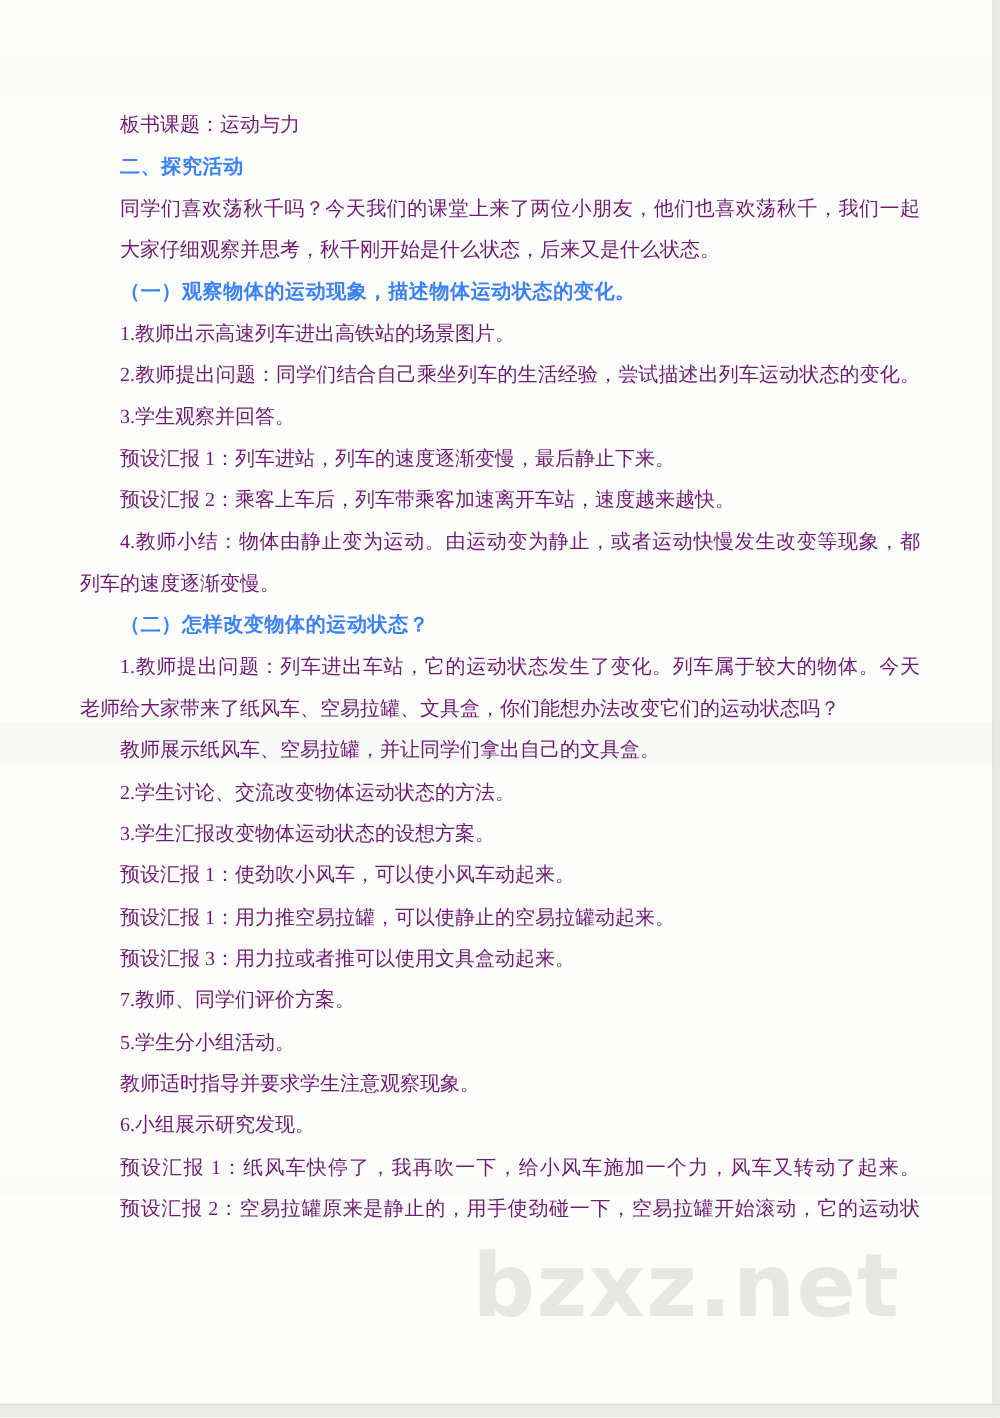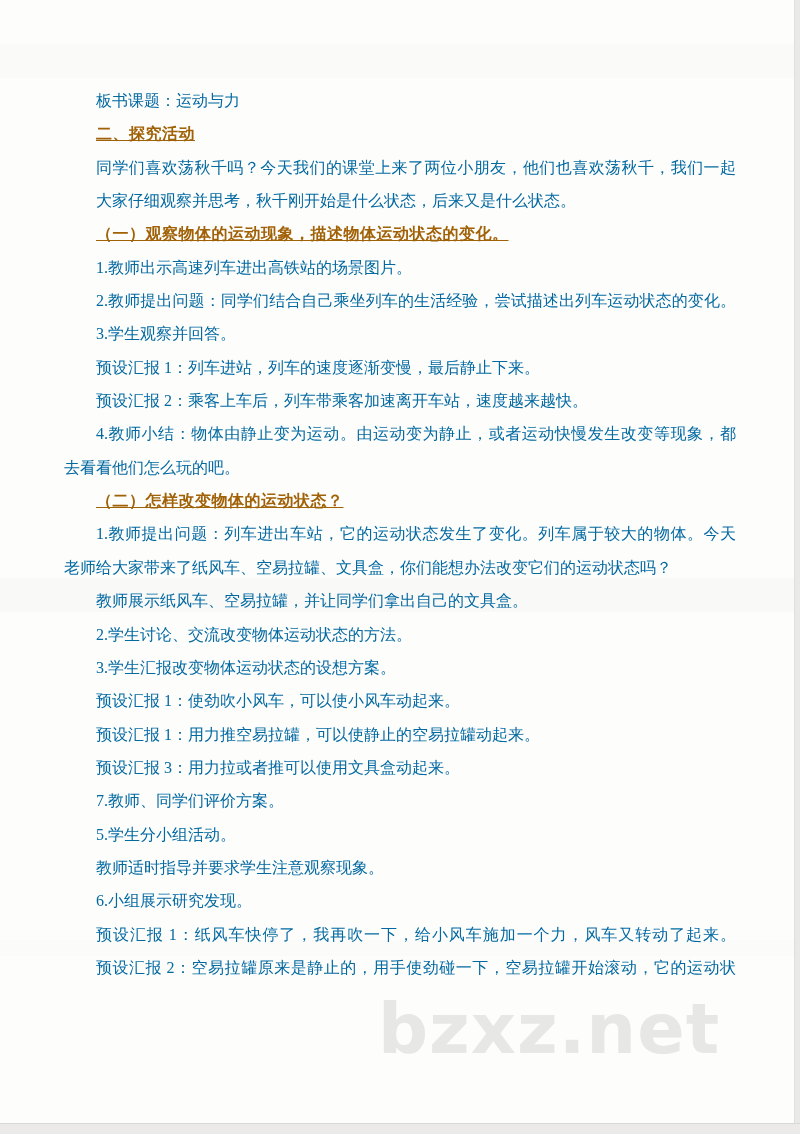--- a/index.html
+++ b/index.html
@@ -41,39 +41,38 @@
     top: 0;
     z-index: 2;
     width: 800px;
     padding: 84px 64px 0 64px;
     box-sizing: border-box;
   }
   .line {
     height: 33.35px;
     line-height: 33.35px;
     font-size: 16px;
-    color: #0369a1;
+    color: #701a75;
     white-space: nowrap;
     overflow: visible;
   }
   .line.indent {
     padding-left: 32px;
   }
   .line.justify {
     white-space: normal;
     text-align: justify;
     text-align-last: justify;
     text-justify: inter-character;
   }
   .line.heading {
     font-family: "Liberation Sans", "DejaVu Sans", sans-serif;
     font-weight: 700;
-    color: #a16207;
+    color: #3b82f6;
     letter-spacing: 0.5px;
-    text-decoration: underline;
   }
   
   .band {
     position: absolute;
     left: 0;
     width: 800px;
     z-index: 0;
     pointer-events: none;
   }
   .band-1 { top: 44px;  height: 34px; background: rgba(80,80,70,0.018); }
@@ -116,21 +115,21 @@
       <div class="line heading indent">二、探究活动</div>
       <div class="line indent justify">同学们喜欢荡秋千吗？今天我们的课堂上来了两位小朋友，他们也喜欢荡秋千，我们一起</div>
       <div class="line indent">大家仔细观察并思考，秋千刚开始是什么状态，后来又是什么状态。</div>
       <div class="line heading indent">（一）观察物体的运动现象，描述物体运动状态的变化。</div>
       <div class="line indent">1.教师出示高速列车进出高铁站的场景图片。</div>
       <div class="line indent justify">2.教师提出问题：同学们结合自己乘坐列车的生活经验，尝试描述出列车运动状态的变化。</div>
       <div class="line indent">3.学生观察并回答。</div>
       <div class="line indent">预设汇报 1：列车进站，列车的速度逐渐变慢，最后静止下来。</div>
       <div class="line indent">预设汇报 2：乘客上车后，列车带乘客加速离开车站，速度越来越快。</div>
       <div class="line indent justify">4.教师小结：物体由静止变为运动。由运动变为静止，或者运动快慢发生改变等现象，都</div>
-      <div class="line">去看看他们怎么玩的吧。</div>
+      <div class="line">列车的速度逐渐变慢。</div>
       <div class="line heading indent">（二）怎样改变物体的运动状态？</div>
       <div class="line indent justify">1.教师提出问题：列车进出车站，它的运动状态发生了变化。列车属于较大的物体。今天</div>
       <div class="line">老师给大家带来了纸风车、空易拉罐、文具盒，你们能想办法改变它们的运动状态吗？</div>
       <div class="line indent">教师展示纸风车、空易拉罐，并让同学们拿出自己的文具盒。</div>
       <div class="line indent">2.学生讨论、交流改变物体运动状态的方法。</div>
       <div class="line indent">3.学生汇报改变物体运动状态的设想方案。</div>
       <div class="line indent">预设汇报 1：使劲吹小风车，可以使小风车动起来。</div>
       <div class="line indent">预设汇报 1：用力推空易拉罐，可以使静止的空易拉罐动起来。</div>
       <div class="line indent">预设汇报 3：用力拉或者推可以使用文具盒动起来。</div>
       <div class="line indent">7.教师、同学们评价方案。</div>

